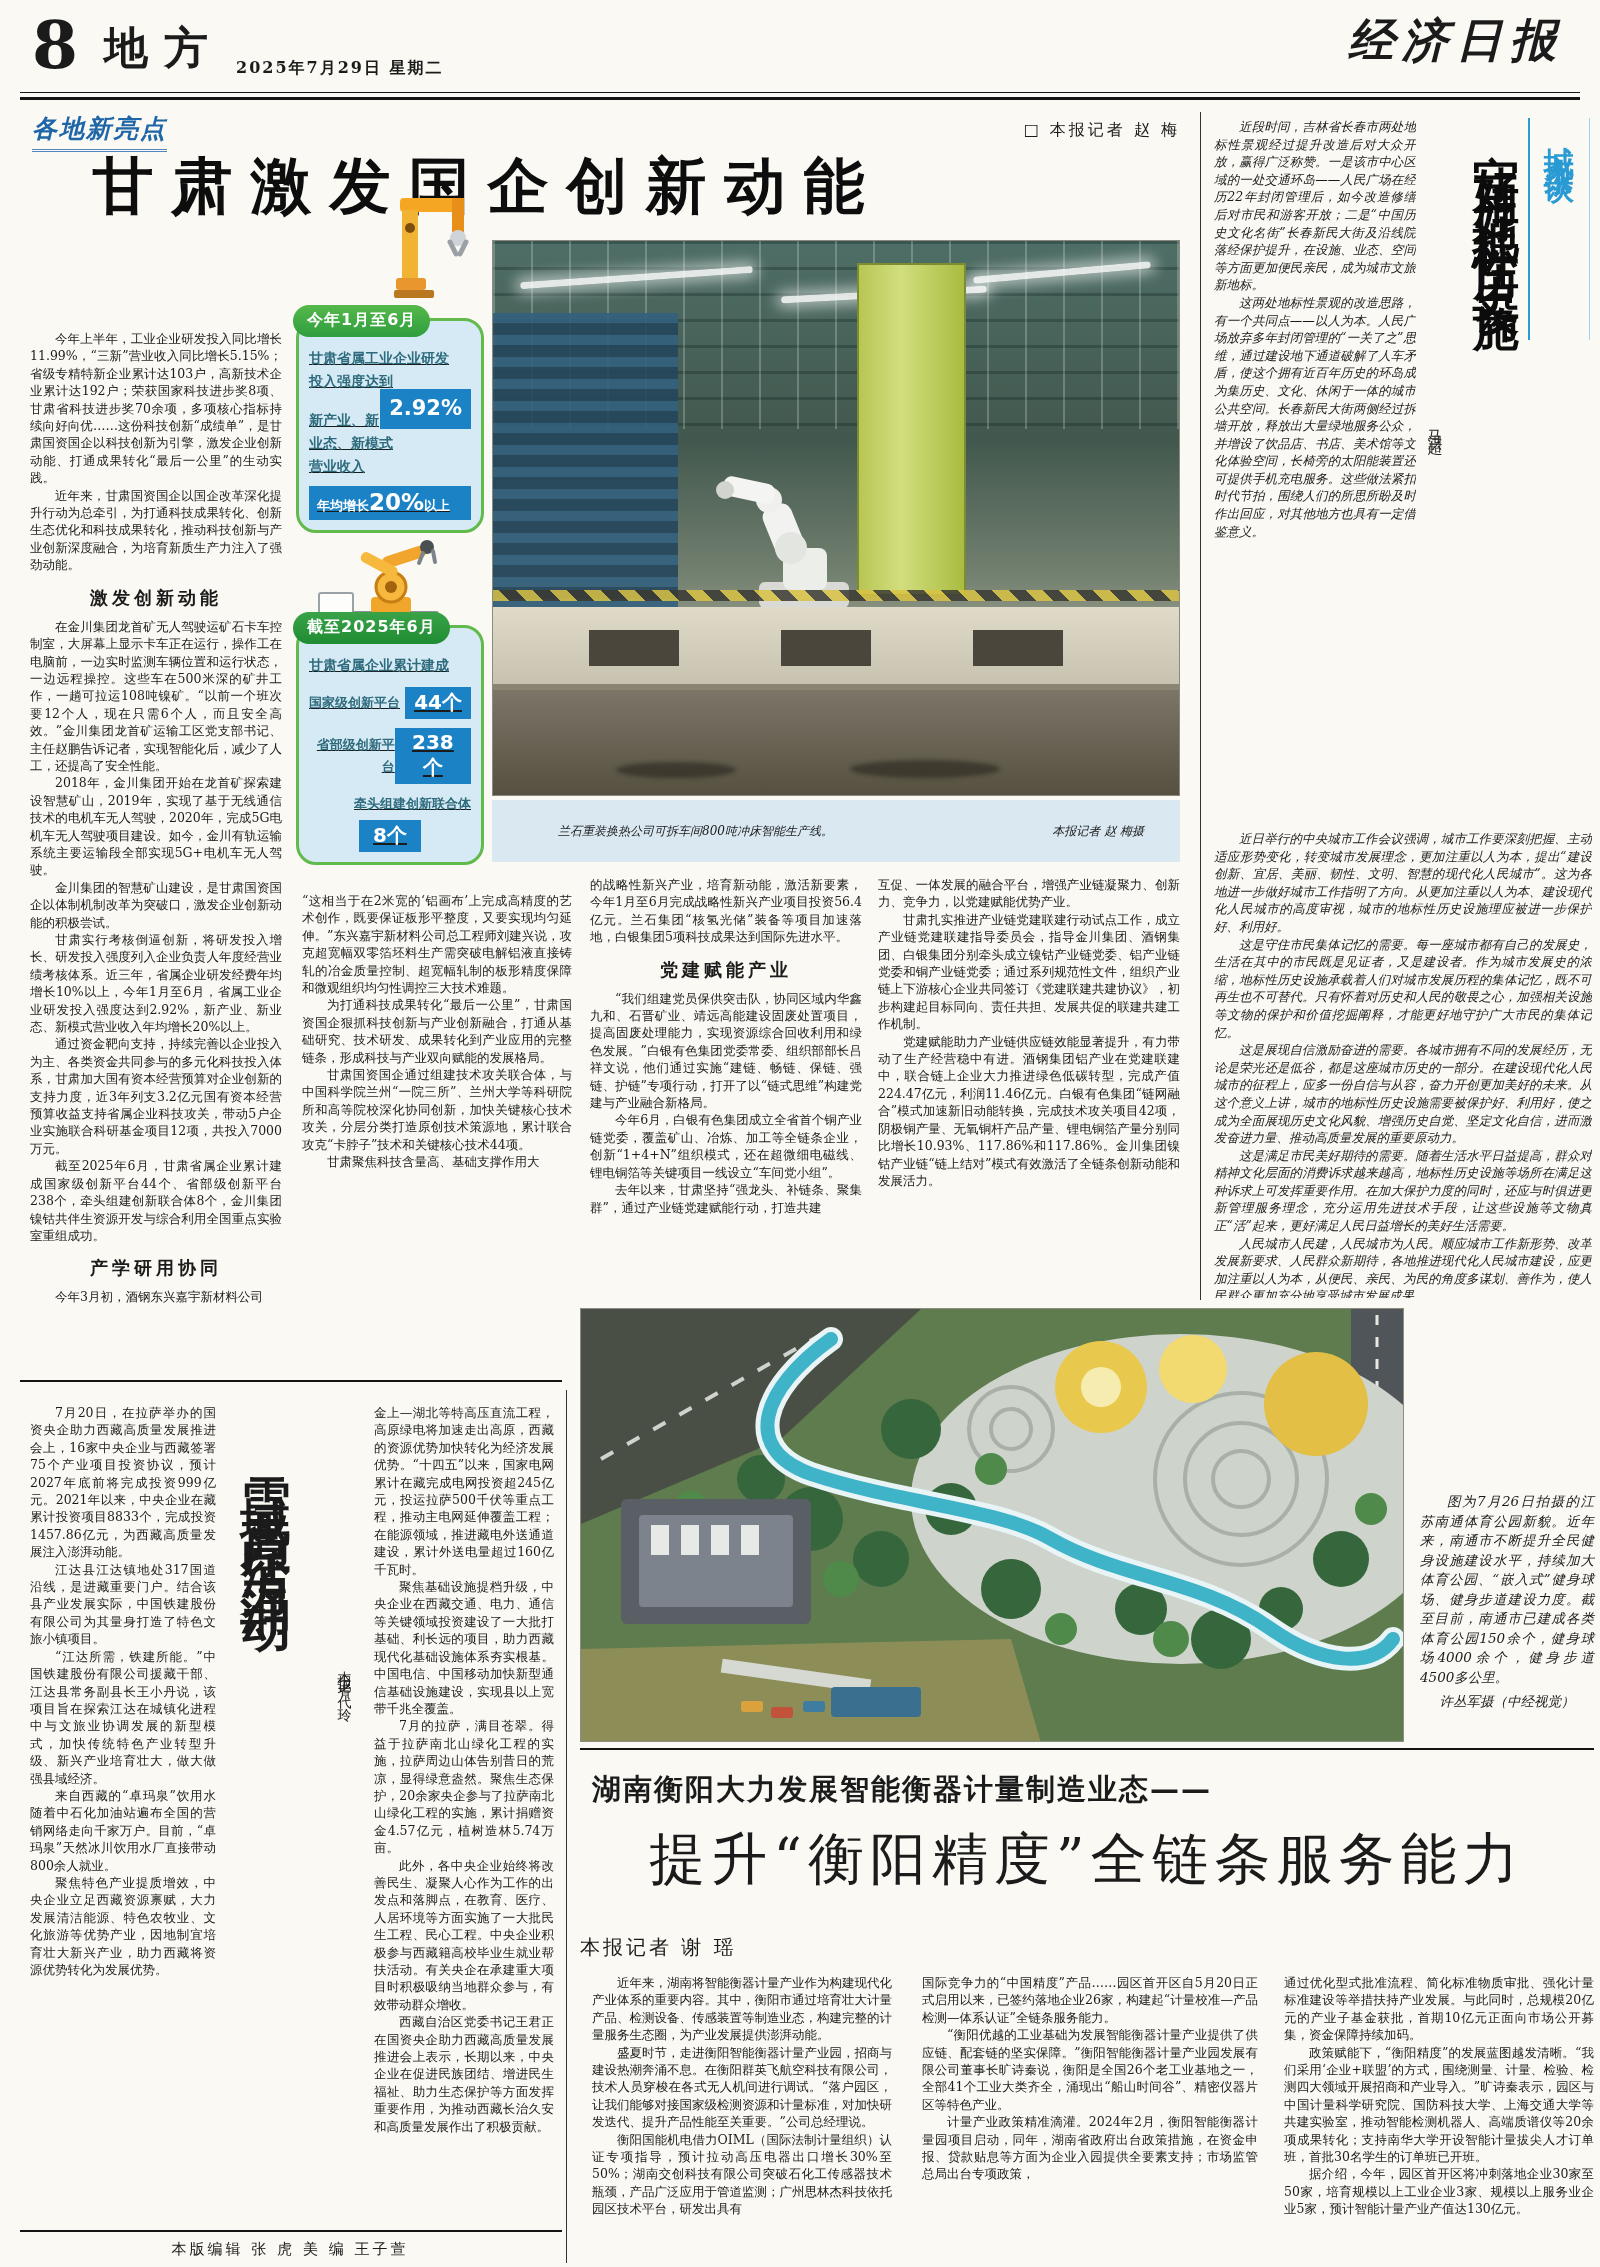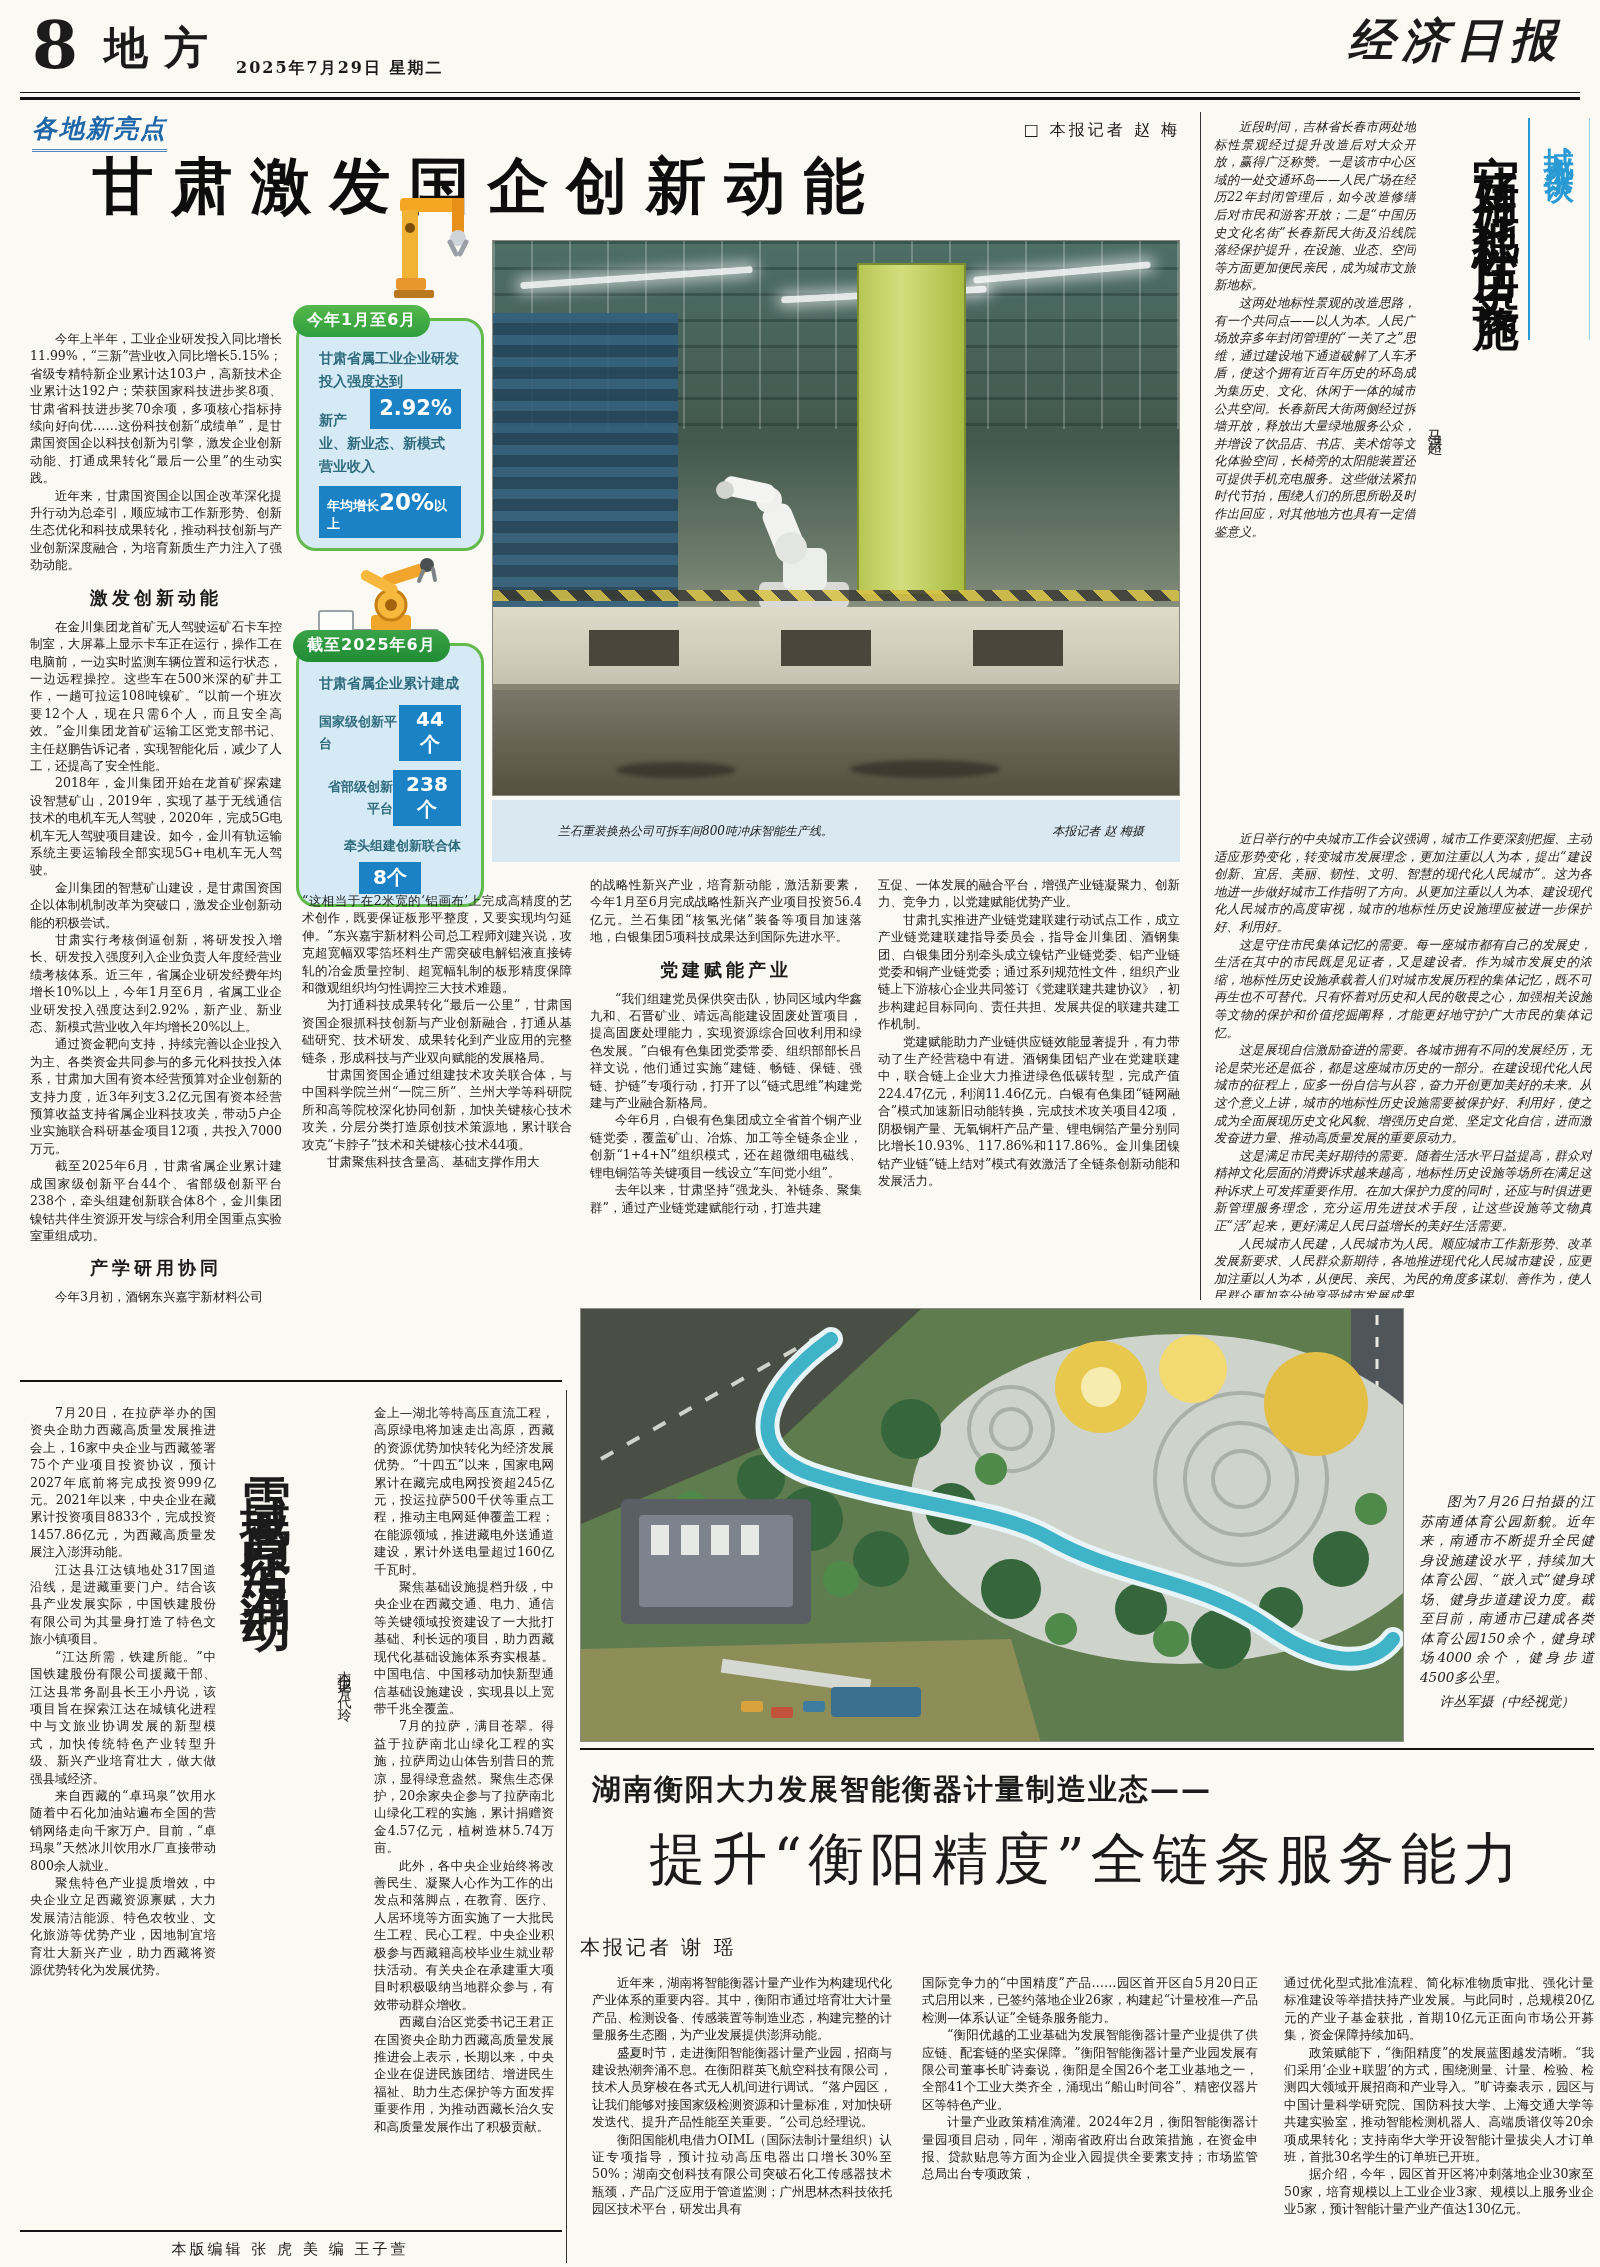--- a/index.html
+++ b/index.html
@@ -28,21 +28,21 @@
                    white-space:nowrap; color:#0d0d0d; }
 
   .col-text { overflow:hidden; }
   .col-text p { font-size:12.5px; line-height:17.4px; text-align:justify; text-indent:2em; }
   .noindent-first p:first-child { text-indent:0; }
   .subhead { font-family:"DejaVu Sans","Liberation Sans",sans-serif; font-size:18px;
              text-align:center; font-weight:bold; margin:12px 0 8px; letter-spacing:4px; }
 
   
   .info-box { background:#d5eaf4; border:3px solid #62b94c; border-radius:20px;
-              padding:26px 20px 10px; position:relative; }
+              padding:26px 10px 10px; position:relative;text-decoration:underline; }
   .info-pill { position:absolute; top:-16px; left:-6px; background:linear-gradient(#55b84b,#2f9e3e);
                color:#fff; font-weight:bold; font-size:16px; padding:5px 14px 6px;
                border-radius:18px; letter-spacing:1px; white-space:nowrap; }
   .info-label { color:#2e6b7d; font-weight:bold; font-size:14px; line-height:1.65; }
   .stat-chip { background:#1b82c5; color:#fff; font-weight:bold; padding:2px 9px 3px; }
   .stat-big { font-size:21px; }
   .growth-bar { background:#1b82c5; color:#fff; font-weight:bold; margin-top:8px;
                 padding:3px 8px 5px; font-size:13px; }
   .growth-bar b { font-size:23px; }
   .stat-row { display:flex; align-items:center; justify-content:space-between; margin-top:9px; }
@@ -195,21 +195,21 @@
     </div>
     <div class="stat-row" style="flex-direction:column; align-items:flex-end;">
       <span class="info-label sans" style="font-size:13px;">牵头组建创新联合体</span>
       <span class="stat-chip sans" style="align-self:center; margin-top:6px;">8个</span>
     </div>
   </div>
 </div>
 
 <div class="abs col-text" style="left:30px;  top:330px; width:252px; height:1044px;">
     <p>今年上半年，工业企业研发投入同比增长11.99%，“三新”营业收入同比增长5.15%；省级专精特新企业累计达103户，高新技术企业累计达192户；荣获国家科技进步奖8项、甘肃省科技进步奖70余项，多项核心指标持续向好向优……这份科技创新“成绩单”，是甘肃国资国企以科技创新为引擎，激发企业创新动能、打通成果转化“最后一公里”的生动实践。</p>
-    <p>近年来，甘肃国资国企以国企改革深化提升行动为总牵引，顺应城市工作新形势、创新生态优化和科技成果转化，推动科技创新与产业创新深度融合，为培育新质生产力注入了强劲动能。</p>
+    <p>近年来，甘肃国资国企以国企改革深化提升行动为总牵引，为打通科技成果转化、创新生态优化和科技成果转化，推动科技创新与产业创新深度融合，为培育新质生产力注入了强劲动能。</p>
     <h3 class="subhead">激发创新动能</h3>
     <p>在金川集团龙首矿无人驾驶运矿石卡车控制室，大屏幕上显示卡车正在运行，操作工在电脑前，一边实时监测车辆位置和运行状态，一边远程操控。这些车在500米深的矿井工作，一趟可拉运108吨镍矿。“以前一个班次要12个人，现在只需6个人，而且安全高效。”金川集团龙首矿运输工区党支部书记、主任赵鹏告诉记者，实现智能化后，减少了人工，还提高了安全性能。</p>
     <p>2018年，金川集团开始在龙首矿探索建设智慧矿山，2019年，实现了基于无线通信技术的电机车无人驾驶，2020年，完成5G电机车无人驾驶项目建设。如今，金川有轨运输系统主要运输段全部实现5G+电机车无人驾驶。</p>
     <p>金川集团的智慧矿山建设，是甘肃国资国企以体制机制改革为突破口，激发企业创新动能的积极尝试。</p>
     <p>甘肃实行考核倒逼创新，将研发投入增长、研发投入强度列入企业负责人年度经营业绩考核体系。近三年，省属企业研发经费年均增长10%以上，今年1月至6月，省属工业企业研发投入强度达到2.92%，新产业、新业态、新模式营业收入年均增长20%以上。</p>
     <p>通过资金靶向支持，持续完善以企业投入为主、各类资金共同参与的多元化科技投入体系，甘肃加大国有资本经营预算对企业创新的支持力度，近3年列支3.2亿元国有资本经营预算收益支持省属企业科技攻关，带动5户企业实施联合科研基金项目12项，共投入7000万元。</p>
     <p>截至2025年6月，甘肃省属企业累计建成国家级创新平台44个、省部级创新平台238个，牵头组建创新联合体8个，金川集团镍钴共伴生资源开发与综合利用全国重点实验室重组成功。</p>
     <h3 class="subhead">产学研用协同</h3>
     <p>今年3月初，酒钢东兴嘉宇新材料公司</p>
   </div>

